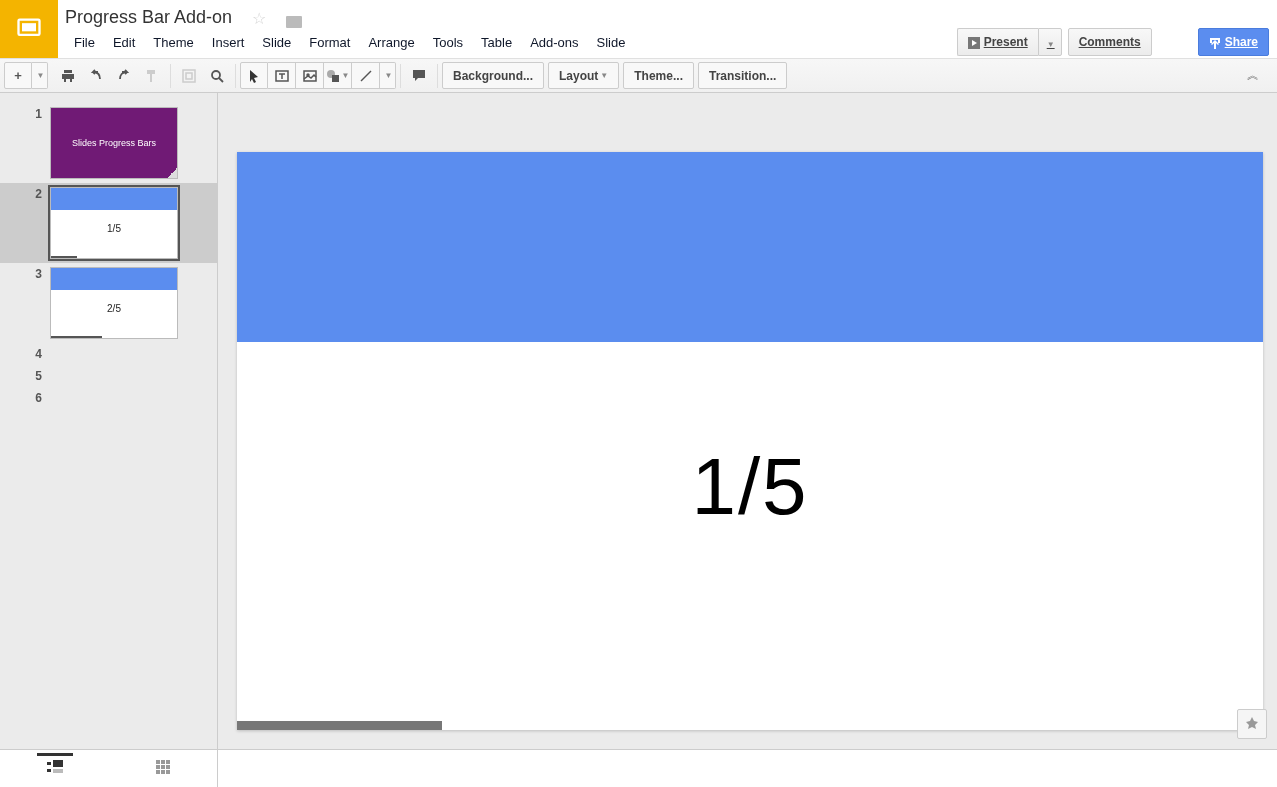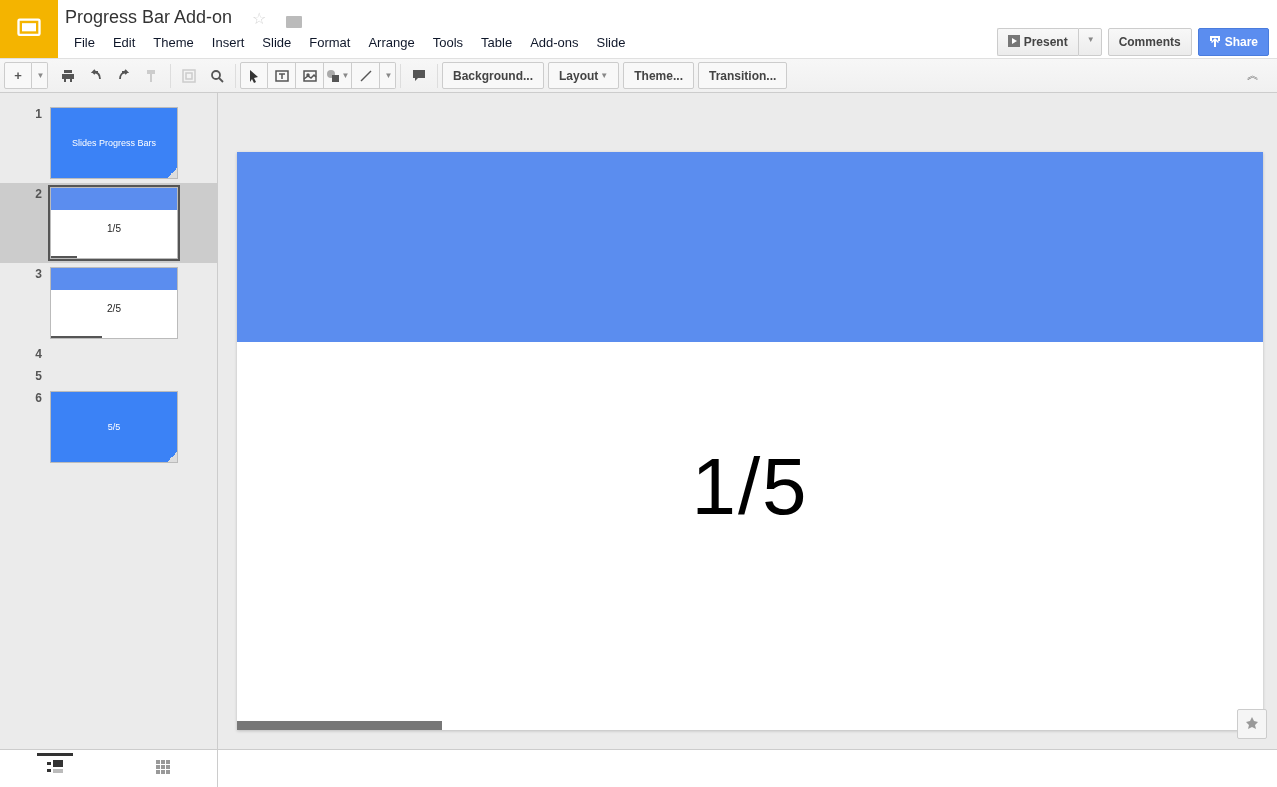--- a/index.html
+++ b/index.html
@@ -10,25 +10,25 @@
 .logo-box { width: 58px; height: 58px; background: #f4b400; display: flex; align-items: center; justify-content: center; }
 .logo-box svg { width: 28px; height: 28px; }
 .header-right { flex: 1; display: flex; flex-direction: column; padding-left: 7px; }
 .title-row { display: flex; align-items: flex-end; height: 28px; padding-top: 18px; gap: 20px; }
 .doc-title { font-size: 18px; color: #333; font-weight: 400; }
 .star-icon { color: #d4d4d4; font-size: 16px; cursor: pointer; }
 .folder-icon { width: 16px; height: 12px; background: #bbb; border-radius: 1px; cursor: pointer; }
 .menu-row { display: flex; align-items: center; height: 28px; gap: 2px; padding-left: 1px; }
 .menu-item { font-size: 13px; color: #0f172a; padding: 4px 8px; cursor: pointer; }
 .header-buttons { position: absolute; right: 8px; top: 28px; display: flex; gap: 6px; align-items: center; }
-.btn { font-size: 12px; font-weight: bold; padding: 6px 10px; border: 1px solid #ccc; background: linear-gradient(#f8f8f8,#ececec); border-radius: 2px; cursor: pointer; display: flex; align-items: flex-start; gap: 4px; color: #444; }
+.btn { font-size: 12px; font-weight: bold; padding: 6px 10px; border: 1px solid #ccc; background: linear-gradient(#f8f8f8,#ececec); border-radius: 2px; cursor: pointer; display: flex; align-items: flex-end; gap: 4px; color: #444; text-decoration: underline; }
 .btn-present-group { display: flex; }
 .btn-present { border-radius: 2px 0 0 2px; border-right: none; }
 .btn-present-drop { border-radius: 0 2px 2px 0; padding: 6px 6px; }
-.btn-share { background: #5b8def; border-color: #4a7cdd; color: #fff; }
+.btn-share { background: #5b8def; border-color: #4a7cdd; color: #fff; margin-left: 40px; }
 
 
 .toolbar { height: 35px; background: linear-gradient(#f7f7f7,#f0f0f0); border-top: 1px solid #e0e0e0; border-bottom: 1px solid #ccc; display: flex; align-items: center; padding: 0 4px; }
 .tbtn { height: 27px; min-width: 28px; display: flex; align-items: center; justify-content: center; cursor: pointer; border: 1px solid transparent; color: #555; font-size: 13px; }
 .tbtn-box { border: 1px solid #ccc; background: #f8f8f8; border-radius: 2px; }
 .tsep { width: 1px; height: 24px; background: #ddd; margin: 0 4px; }
 .tbtn-text { padding: 0 10px; font-weight: bold; font-size: 12px; color: #444; }
 .tbtn-group { display: flex; }
 .tbtn-group .tbtn-box { border-radius: 0; }
 .tbtn-group .tbtn-box:first-child { border-radius: 2px 0 0 2px; }
@@ -39,21 +39,21 @@
 .collapse-chevron { cursor: pointer; color: #777; padding: 0 14px; font-size: 12px; }
 
 
 .body { display: flex; height: 656px; }
 .sidebar { width: 218px; background: #ebebeb; border-right: 1px solid #ccc; overflow-y: auto; padding-top: 10px; }
 .thumb-row { display: flex; align-items: flex-start; padding: 4px 10px 4px 0; }
 .thumb-row.selected { background: #ccc; }
 .thumb-num { width: 50px; text-align: right; padding-right: 8px; font-size: 12px; color: #555; font-weight: bold; padding-top: 0; }
 .thumb { width: 128px; height: 72px; background: #fff; border: 1px solid #bbb; position: relative; overflow: hidden; }
 .thumb-row.selected .thumb { outline: 2px solid #555; }
-.thumb .blue-full { position: absolute; inset: 0; background: #3b82f6; display: flex; align-items: center; justify-content: center; color: #fff; font-size: 9px; }
+.thumb .blue-full { position: absolute; inset: 0; background: #701a75; display: flex; align-items: center; justify-content: center; color: #fff; font-size: 9px; }
 .thumb .blue-top { position: absolute; top: 0; left: 0; right: 0; height: 22px; background: #5b8def; }
 .thumb .label { position: absolute; top: 50%; left: 0; right: 0; text-align: center; font-size: 10px; color: #222; }
 .thumb .pbar { position: absolute; bottom: 0; left: 0; height: 2px; background: #555; }
 .thumb .corner { position: absolute; bottom: 0; right: 0; width: 10px; height: 10px; background: linear-gradient(135deg, transparent 50%, #ddd 50%); }
 
 .canvas-area { flex: 1; background: #ebebeb; position: relative; }
 .slide { position: absolute; left: 19px; top: 59px; width: 1026px; height: 578px; background: #fff; box-shadow: 0 1px 3px rgba(0,0,0,0.2); }
 .slide .blue-band { position: absolute; top: 0; left: 0; right: 0; height: 190px; background: #5b8def; }
 .slide .big-text { position: absolute; top: 50%; left: 0; right: 0; text-align: center; font-size: 80px; color: #000; letter-spacing: 2px; }
 .slide .progress-bar { position: absolute; bottom: 0; left: 0; width: 205px; height: 9px; background: #777; }
@@ -248,24 +248,20 @@
         </div>
       </div>
       <div class="thumb-row">
         <div class="thumb-num">4</div>
       </div>
       <div class="thumb-row">
         <div class="thumb-num">5</div>
       </div>
       <div class="thumb-row">
         <div class="thumb-num">6</div>
-        <div class="thumb">
-          <div class="blue-full">5/5</div>
-          <div class="corner"></div>
-        </div>
       </div>
     </div>
   <div class="canvas-area">
     <div class="slide">
       <div class="blue-band"></div>
       <div class="big-text">1/5</div>
       <div class="progress-bar"></div>
     </div>
     <div class="explore-fab">
       <svg width="16" height="16" viewBox="0 0 16 16" fill="#999">

